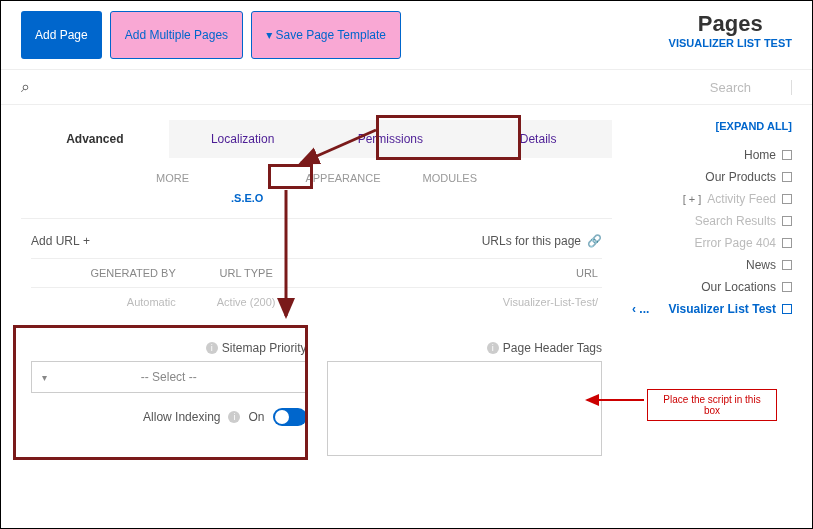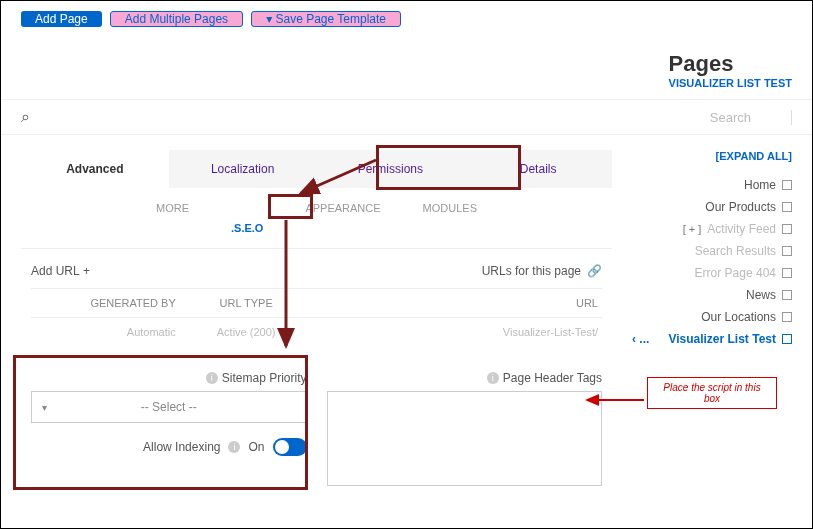--- a/index.html
+++ b/index.html
@@ -1,24 +1,24 @@
 <!DOCTYPE html>
 <html dir="rtl"><head>
 <meta charset="utf-8">
 <style>
 * { box-sizing: border-box; margin: 0; padding: 0; font-family: Arial, sans-serif; }
 body { background: #fff; direction: rtl; }
 .outer { border: 1px solid #000; width: 813px; height: 529px; position: relative; overflow: hidden; }
 
 .header { display: flex; justify-content: space-between; align-items: flex-start; padding: 10px 20px; }
-.title-block { text-align: left; margin-top: 40px; }
+.title-block { text-align: center; }
 .title-main { font-size: 22px; font-weight: bold; color: #333; }
 .title-sub { font-size: 11px; color: #0066cc; font-weight: 600; }
 .btn-row { display: flex; gap: 8px; }
-.btn { padding: 0 14px; font-size: 12px; border-radius: 3px; cursor: pointer; }
+.btn { padding: 16px 14px; font-size: 12px; border-radius: 3px; cursor: pointer; }
 .btn-primary { background: #0066cc; color: #fff; border: none; }
 .btn-outline { background: #f9a8d4; color: #0066cc; border: 1px solid #0066cc; }
 
 .search-row { display: flex; align-items: center; padding: 8px 20px; border-top: 1px solid #eee; border-bottom: 1px solid #eee; gap: 10px; }
 .search-icon { font-size: 16px; color: #555; }
 .search-text { color: #bbb; font-size: 13px; padding: 0 40px 0 20px; border-right: 1px solid #ddd; }
 
 .main { display: flex; padding: 15px 20px; gap: 20px; }
 .sidebar { width: 160px; flex-shrink: 0; }
 .expand-all { color: #0066cc; font-size: 11px; font-weight: 600; margin-bottom: 12px; }
@@ -206,21 +206,21 @@
         <defs>
             <marker id="ah2" markerWidth="8" markerHeight="8" refX="6" refY="3" orient="auto">
               <polygon points="0 0, 7 3, 0 6" fill="#7a1a1a"></polygon>
             </marker>
           </defs>
         <line x1="10" y1="2" x2="10" y2="128" stroke="#7a1a1a" stroke-width="3" marker-end="url(#ah2)"></line>
       </svg>
     </div>
   </div>
 
-  <div class="annotation" style="top:376px; right:35px;font-style:italic;">Place the script in this box</div>
+  <div class="annotation" style="top:388px; right:35px;">Place the script in this box</div>
   <svg class="arrow-svg" style="top:393px; right:165px; width:65px; height:12px;">
     <defs>
         <marker id="ah3" markerWidth="8" markerHeight="8" refX="6" refY="3" orient="auto">
           <polygon points="0 0, 7 3, 0 6" fill="#c00"></polygon>
         </marker>
       </defs>
     <line x1="62" y1="6" x2="5" y2="6" stroke="#c00" stroke-width="2" marker-end="url(#ah3)"></line>
   </svg>
 
 </div>

